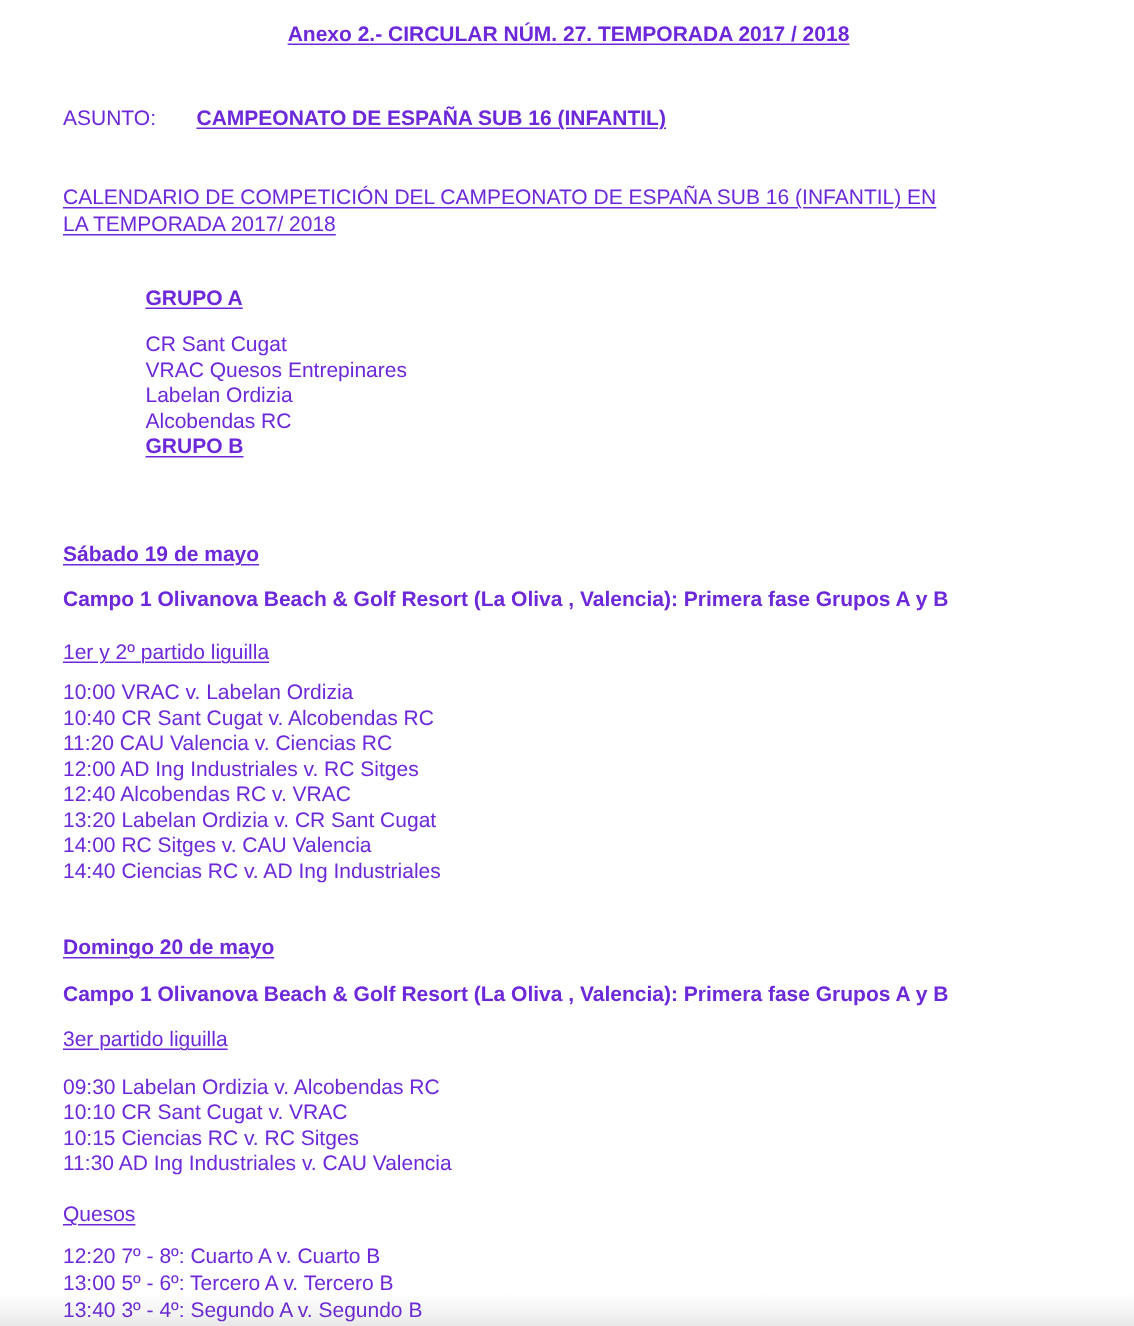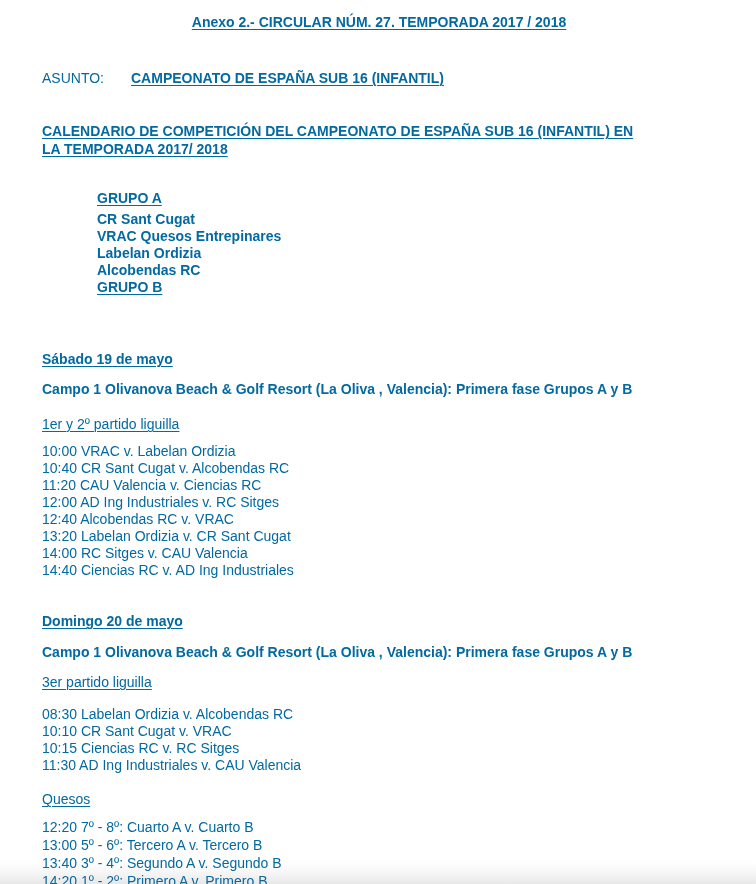--- a/index.html
+++ b/index.html
@@ -9,21 +9,21 @@
   }
   .page {
     position: relative;
     width: 756px;
     height: 884px;
     box-sizing: border-box;
     background: #ffffff;
     font-family: "Liberation Sans", "DejaVu Sans", sans-serif;
     font-size: 14px;
     line-height: 17px;
-    color: #0369a1;
+    color: #6d28d9;
     padding-left: 42px;
     padding-right: 40px;
     overflow: hidden;
   }
   .bold { font-weight: bold; }
   .ul {
     text-decoration: underline;
     text-underline-offset: 2px;
     text-decoration-thickness: 1.4px;
   }
@@ -33,30 +33,30 @@
   }
   .subject-row {
     margin-top: 39px;
     display: flex;
     align-items: center;
   }
   .subject-label { width: 89px; flex: none; }
   .calendar-heading {
     margin-top: 35px;
     line-height: 18px;
-    font-weight: bold;
+    font-weight: normal;
   }
   .groups {
     margin-top: 32px;
     display: flex;
     padding-left: 55px;
     flex-direction: column;
   }
   .group-a { width: 303px; flex: none; }
-  .team-list { margin-top: 4px; font-weight: bold; }
+  .team-list { margin-top: 14px; }
   .day-heading-1 { margin-top: 55px; }
   .day-heading-2 { margin-top: 34px; }
   .venue-1 { margin-top: 13px; font-weight: bold; }
   .venue-2 { margin-top: 14px; font-weight: bold; }
   .round-label-1 { margin-top: 18px; }
   .round-label-2 { margin-top: 13px; }
   .round-label-3 { margin-top: 17px; }
   .match-list-1 { margin-top: 10px; }
   .match-list-2 { margin-top: 15px; }
   .finals-list { margin-top: 10px; line-height: 18px; }
@@ -127,21 +127,21 @@
     <span class="bold ul">Domingo 20 de mayo</span>
   </div>
 
   <div class="venue-2">Campo 1 Olivanova Beach &amp; Golf Resort (La Oliva , Valencia): Primera fase Grupos A y B</div>
 
   <div class="round-label-2">
     <span class="ul">3er partido liguilla</span>
   </div>
 
   <div class="match-list-2">
-    <div>08:30 Labelan Ordizia v. Alcobendas RC</div>
+    <div>09:30 Labelan Ordizia v. Alcobendas RC</div>
     <div>10:10 CR Sant Cugat v. VRAC</div>
     <div>10:15 Ciencias RC v. RC Sitges</div>
     <div>11:30 AD Ing Industriales v. CAU Valencia</div>
   </div>
 
   <div class="round-label-3">
     <span class="ul">Quesos</span>
   </div>
 
   <div class="finals-list">

